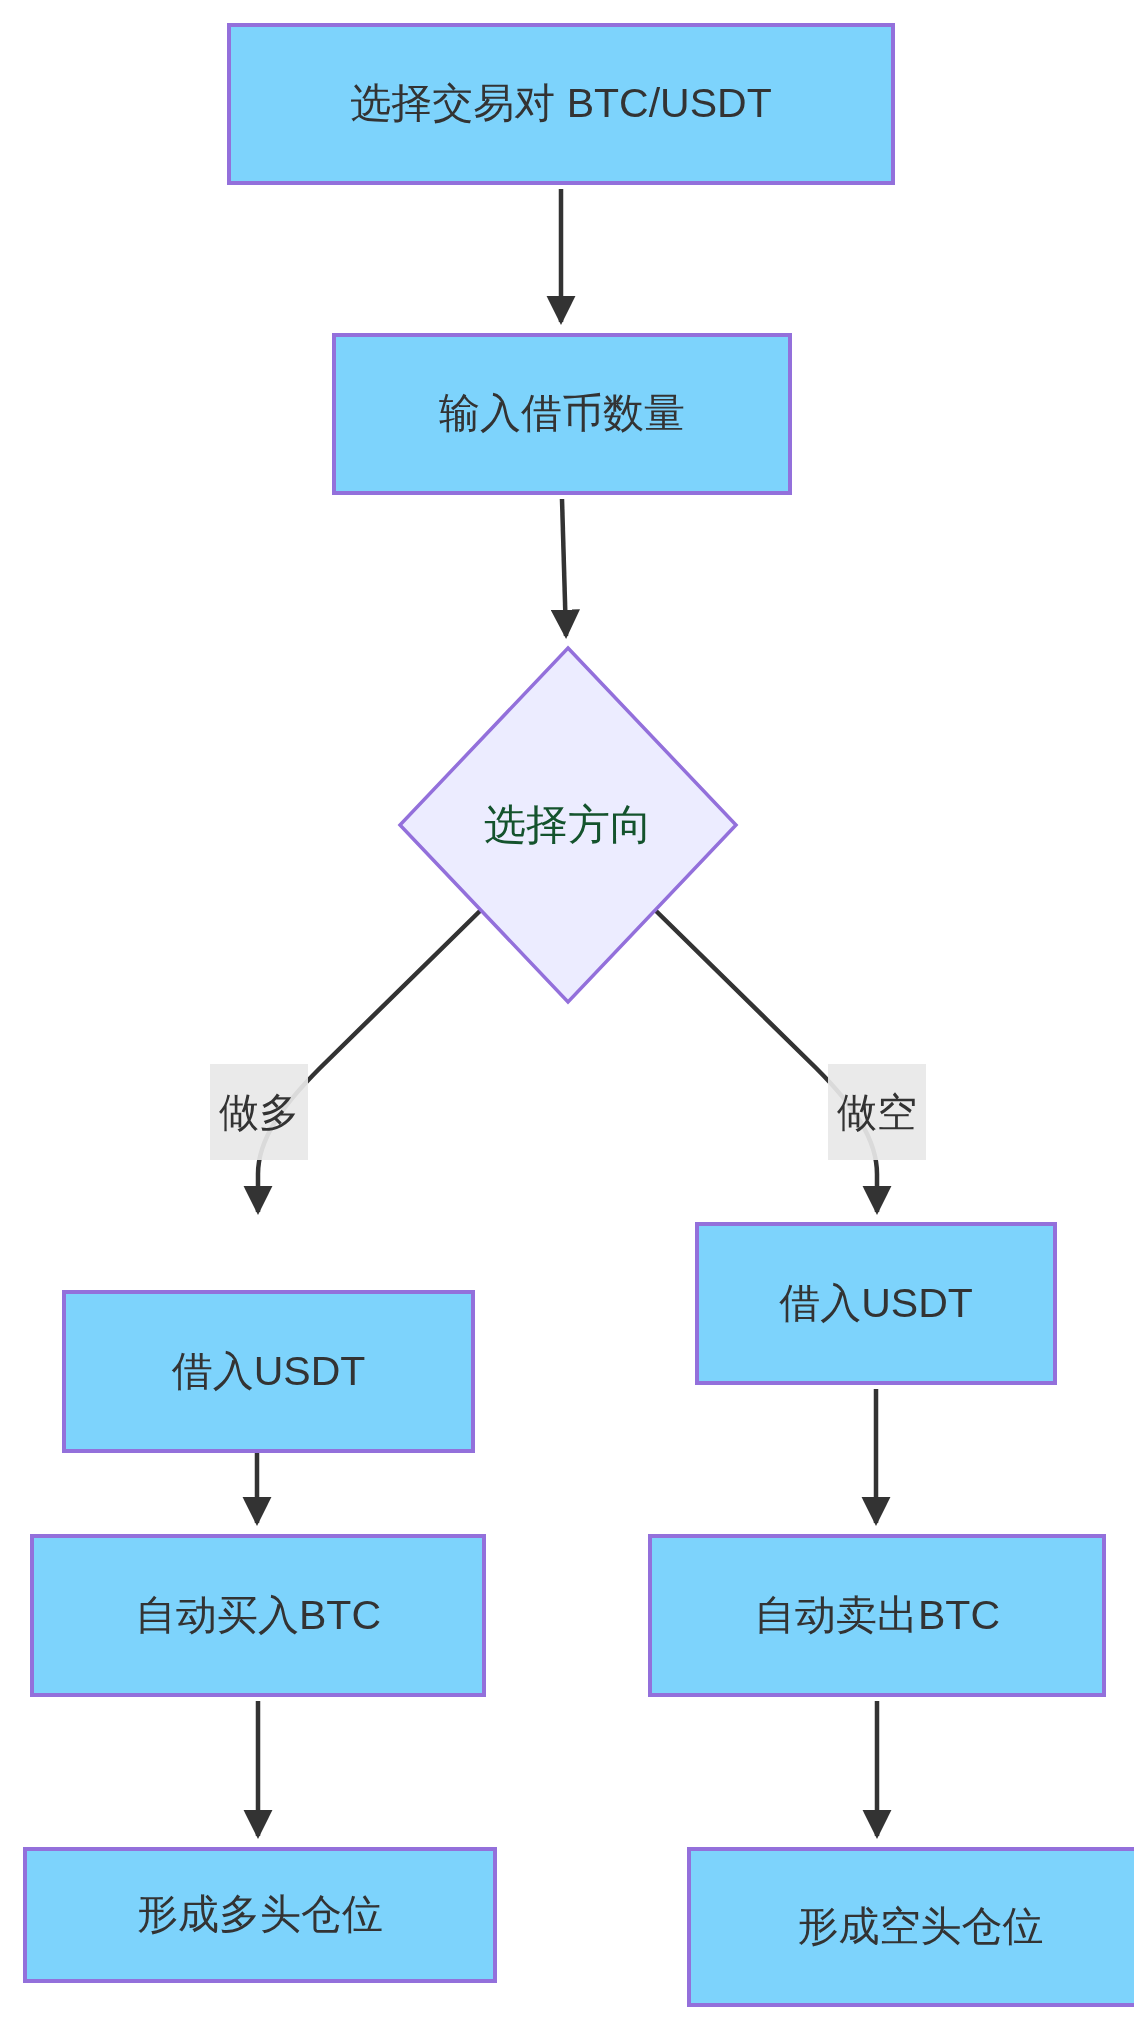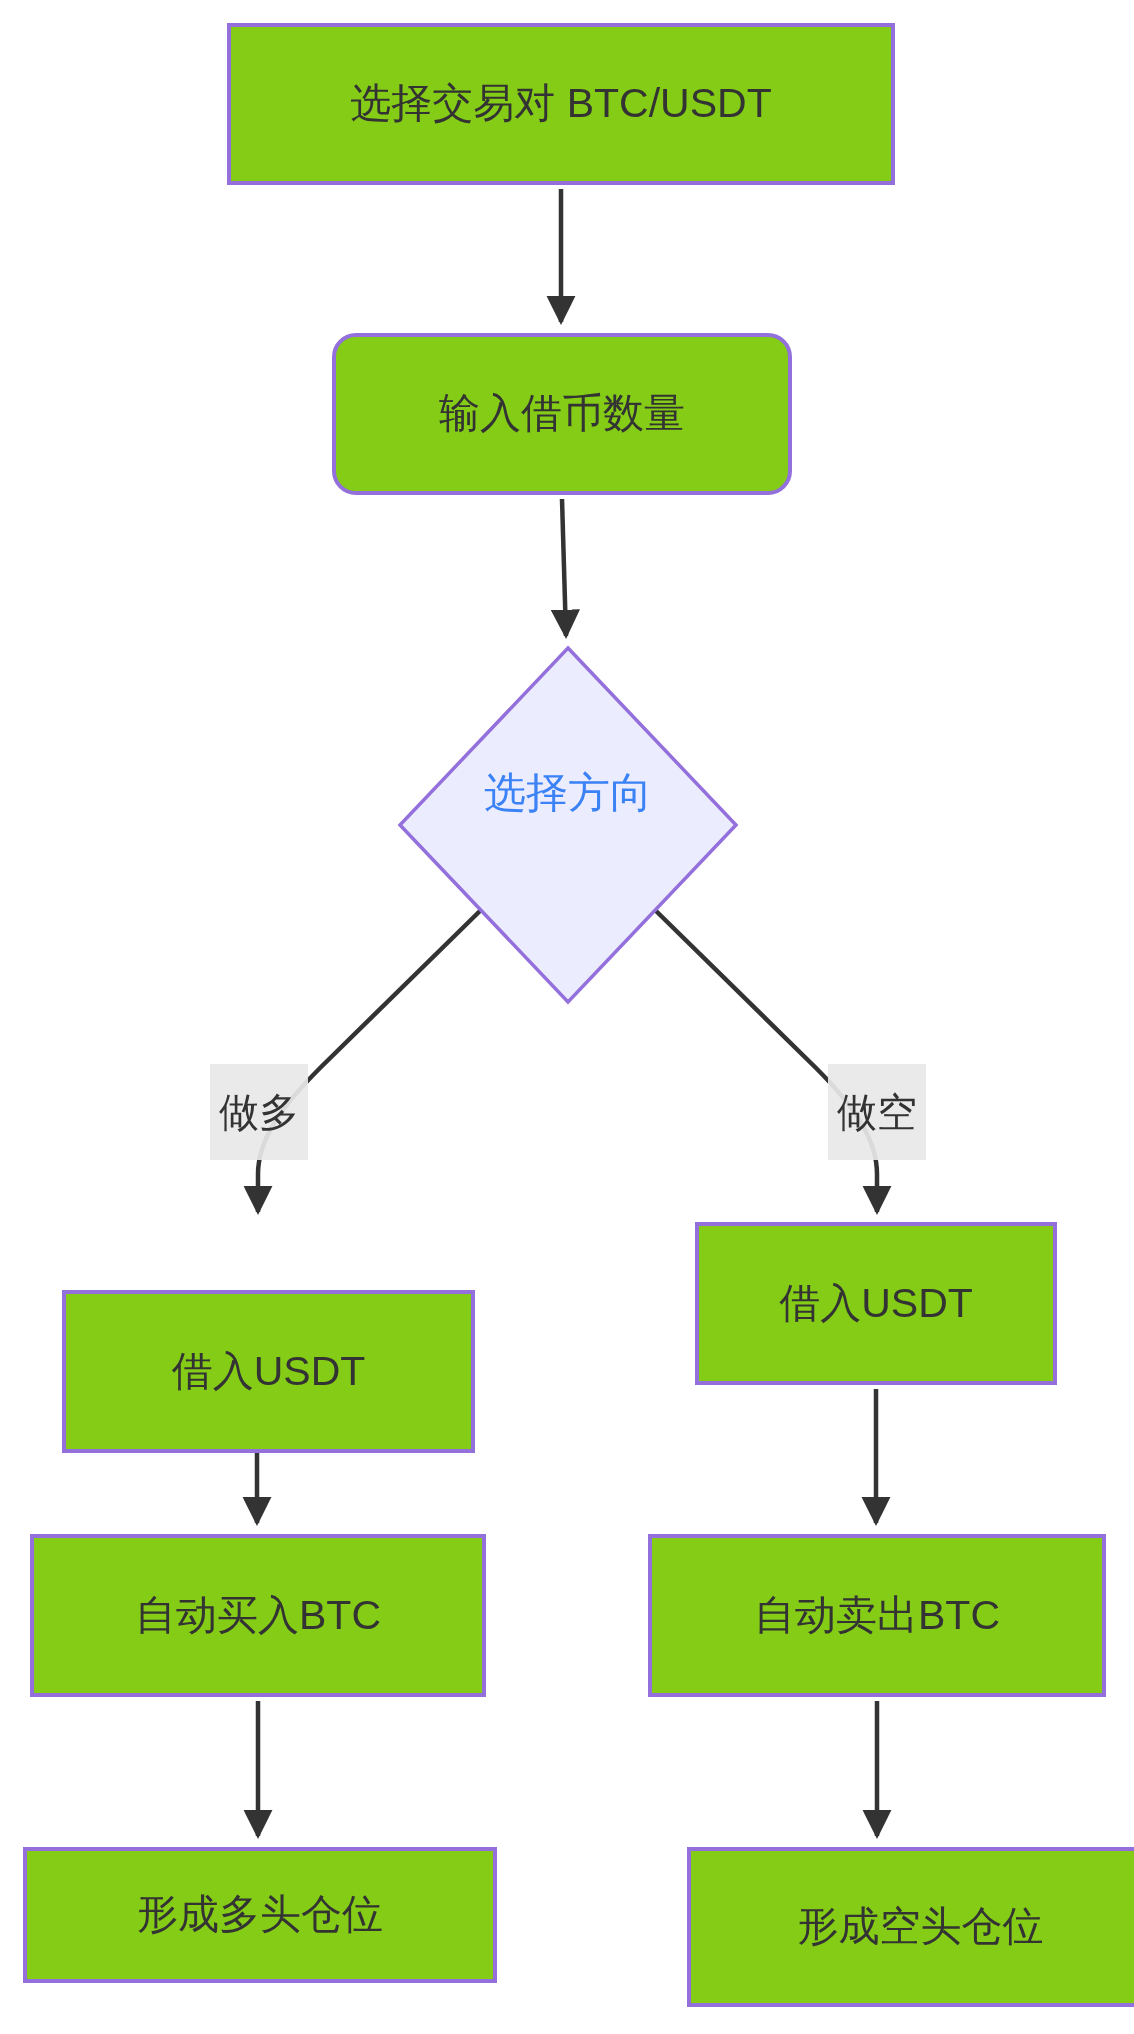--- a/index.html
+++ b/index.html
@@ -28,36 +28,37 @@
     stroke-width: 4.5px;
   }
   .diamond {
     fill: #ECECFF;
     stroke: #9370DB;
     stroke-width: 3.5px;
   }
   .node {
     position: absolute;
     box-sizing: border-box;
-    background: #84cc16;
+    background: #7dd3fc;
     border: 4px solid #9370DB;
     display: flex;
     align-items: center;
     justify-content: center;
     color: #333333;
     font-size: 41px;
     line-height: 1.2;
     text-align: center;
     white-space: nowrap;
   }
   .diamond-text {
     position: absolute;
     display: flex;
+    align-items: center;
     justify-content: center;
-    color: #3b82f6;
+    color: #14532d;
     font-size: 42px;
     white-space: nowrap;
   }
   .edge-label {
     position: absolute;
     transform: translate(-50%, -50%);
     background: rgba(232, 232, 232, 0.92);
     color: #333333;
     font-size: 40px;
     line-height: 1.2;
@@ -93,21 +94,21 @@
 
     <path class="edge" marker-end="url(#arrowhead)" d="M877,1701 L877,1836"></path>
 
     <polygon class="diamond" points="568,648 736,825 568,1002 400,825"></polygon>
   </svg>
 
   <div class="node" style="left:227px; top:23px; width:668px; height:162px;">
     <span>选择交易对 BTC/USDT</span>
   </div>
 
-  <div class="node" style="left:332px; top:333px; width:460px; height:162px;border-radius:24px;">
+  <div class="node" style="left:332px; top:333px; width:460px; height:162px;">
     <span>输入借币数量</span>
   </div>
 
   <div class="diamond-text" style="left:408px; top:765px; width:320px; height:120px;">
     <span>选择方向</span>
   </div>
 
   <div class="edge-label" style="left:259px; top:1112px;">做多</div>
 
   <div class="edge-label" style="left:877px; top:1112px;">做空</div>

